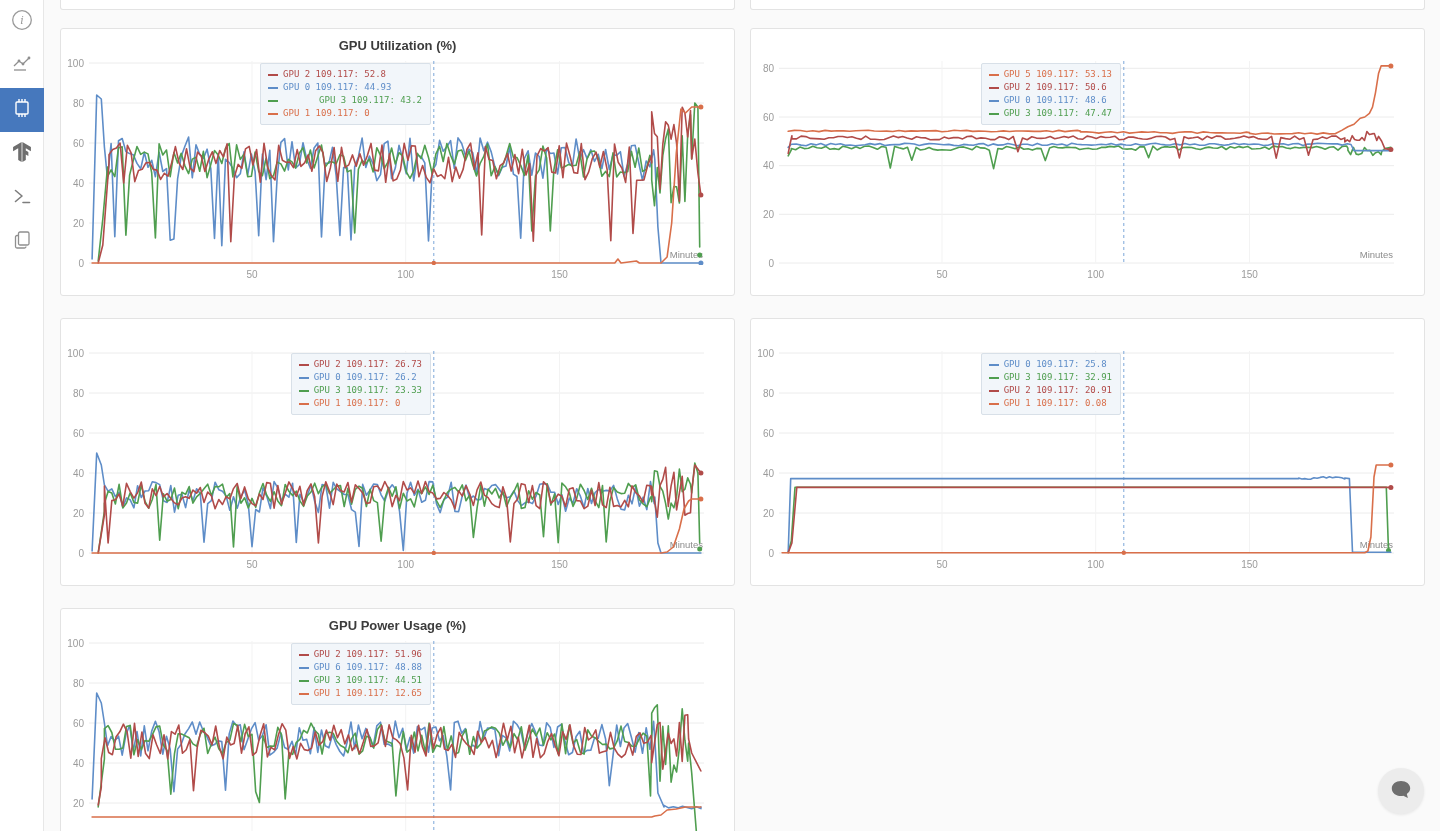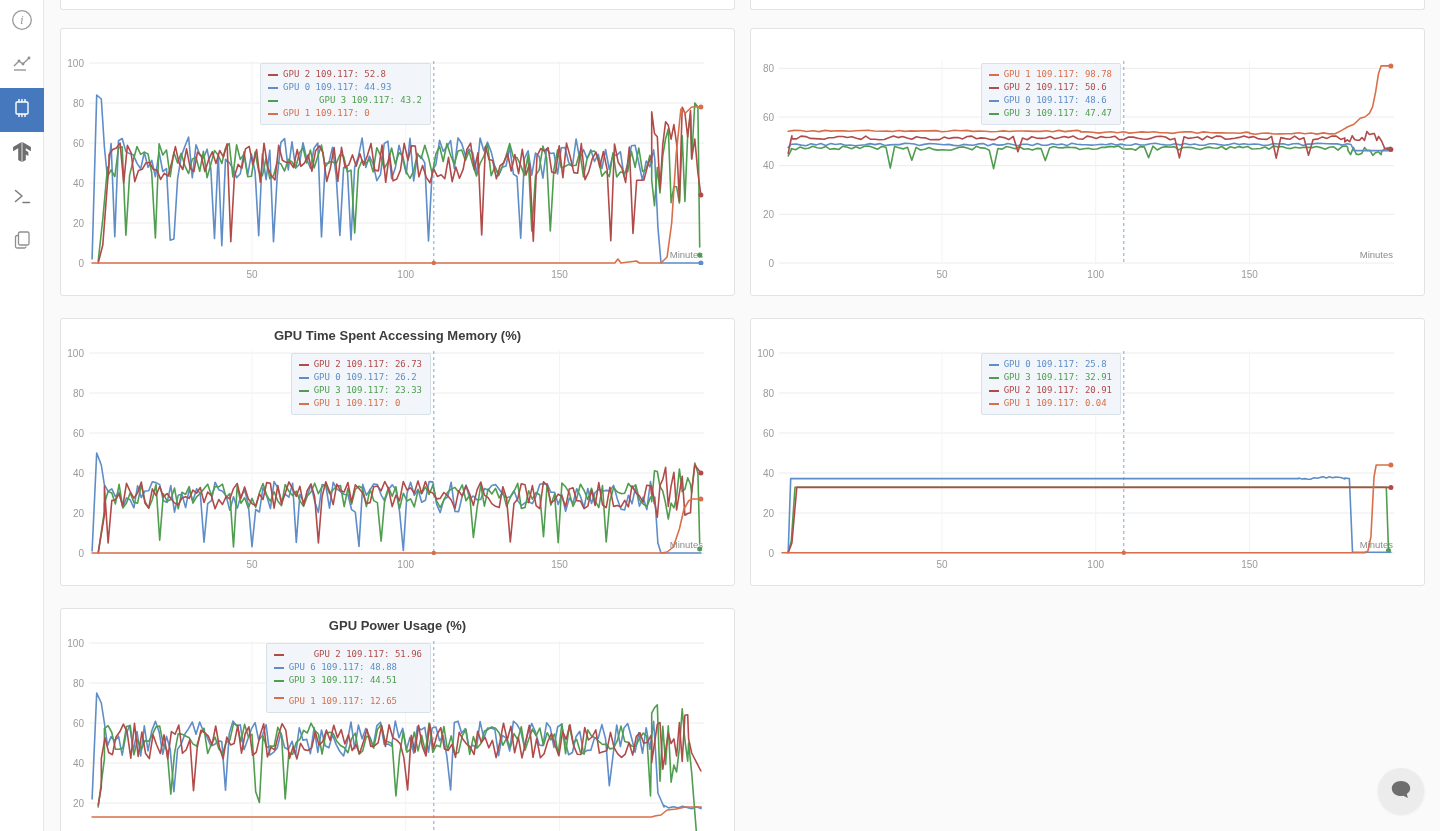--- a/index.html
+++ b/index.html
@@ -132,20 +132,21 @@
           <circle cx="639.9" cy="234.0" r="2.5" fill="#5e8dc8"></circle>
           <path d="M37.2 232.0L41.8 190.0L46.5 138.0L46.5 147.7L50.1 140.8L53.8 147.6L57.5 118.7L61.2 117.9L64.9 206.1L68.6 146.1L72.3 131.3L76.0 117.5L79.7 125.4L83.3 123.1L87.0 124.9L90.7 143.8L94.4 209.0L98.1 114.8L101.8 125.9L105.5 121.0L109.2 147.6L112.9 123.5L116.6 133.9L120.2 124.3L123.9 136.8L127.6 144.6L131.3 130.1L135.0 128.3L138.7 142.3L142.4 122.3L146.1 148.6L149.8 135.4L153.5 121.6L157.2 126.0L160.8 134.5L164.5 119.2L168.2 114.5L171.9 148.0L175.6 115.9L179.3 130.4L183.0 125.1L186.7 147.7L190.4 147.3L194.1 123.0L197.7 142.4L201.4 146.7L205.1 129.3L208.8 149.6L212.5 146.6L216.2 133.1L219.9 134.9L223.6 142.1L227.3 130.3L231.0 132.8L234.6 139.0L238.3 124.3L242.0 118.6L245.7 134.0L249.4 121.0L253.1 138.9L256.8 127.2L260.5 116.1L264.2 138.1L267.9 132.9L271.5 133.0L275.2 134.7L278.9 125.7L282.6 127.3L286.3 142.9L290.0 141.1L293.7 204.0L297.4 140.2L301.1 131.2L304.8 134.8L308.4 130.0L312.1 142.9L315.8 118.7L319.5 126.3L323.2 139.7L326.9 133.1L330.6 119.0L334.3 135.0L338.0 123.7L341.7 126.8L345.3 142.9L349.0 149.3L352.7 141.8L356.4 124.4L360.1 129.6L363.8 116.2L367.5 128.4L371.2 144.9L374.9 124.8L378.6 117.4L382.2 132.5L385.9 114.5L389.6 126.2L393.3 135.1L397.0 122.0L400.7 121.0L404.4 131.5L408.1 122.3L411.8 136.1L415.5 147.0L419.1 134.5L422.8 127.4L426.5 114.9L430.2 146.8L433.9 137.6L437.6 145.7L441.3 137.2L445.0 127.3L448.7 114.5L452.4 128.4L456.0 128.5L459.7 136.4L463.4 146.4L467.1 125.9L470.8 202.0L474.5 146.8L478.2 140.8L481.9 117.1L485.6 128.9L489.3 202.0L492.9 140.6L496.6 120.9L500.3 138.9L504.0 137.5L507.7 135.4L511.4 136.7L515.1 136.2L518.8 122.9L522.5 147.9L526.1 129.7L529.8 122.5L533.5 122.0L537.2 129.0L540.9 147.3L544.6 142.4L548.3 147.6L552.0 123.9L555.7 148.0L559.4 143.0L563.0 143.8L566.7 142.6L570.4 122.3L574.1 138.3L577.8 119.0L581.5 142.4L585.2 140.5L588.9 126.2L590.7 132.0L590.7 151.0L593.5 176.8L596.3 138.5L599.0 164.0L601.8 126.6L604.6 109.7L607.3 99.9L610.1 173.7L612.9 157.5L615.6 157.8L618.4 174.0L621.2 106.8L623.9 172.5L626.7 105.5L629.5 85.7L630.7 130.0L633.8 74.0L636.9 78.0L638.7 218.0" fill="none" stroke="#4f9e4f" stroke-width="1.6" stroke-linejoin="round" stroke-linecap="round"></path>
           <circle cx="638.7" cy="226.0" r="2.5" fill="#4f9e4f"></circle>
           <path d="M37.2 234.0L41.8 216.0L48.0 134.0L48.0 125.6L51.7 120.5L55.4 119.1L59.1 114.1L62.7 153.9L66.4 116.4L70.1 123.9L73.8 152.6L77.5 141.4L81.2 140.3L84.9 133.9L88.6 133.5L92.3 140.4L96.0 141.1L99.6 150.4L103.3 144.3L107.0 147.2L110.7 133.6L114.4 117.6L118.1 134.1L121.8 140.5L125.5 119.7L129.2 139.1L132.9 142.6L136.5 123.1L140.2 126.9L143.9 142.5L147.6 130.7L151.3 122.8L155.0 134.4L158.7 121.5L162.4 127.8L166.1 114.8L169.8 212.7L173.4 147.7L177.1 135.4L180.8 139.5L184.5 119.9L188.2 117.4L191.9 136.0L195.6 120.5L199.3 153.1L203.0 114.2L206.7 138.4L210.3 146.6L214.0 151.0L217.7 116.4L221.4 131.3L225.1 133.4L228.8 133.0L232.5 138.6L236.2 120.6L239.9 137.4L243.6 133.9L247.2 125.8L250.9 142.2L254.6 121.7L258.3 117.0L262.0 123.7L265.7 152.5L269.4 138.7L273.1 118.5L276.8 152.3L280.5 118.3L284.1 138.4L287.8 135.8L291.5 125.9L295.2 137.3L298.9 124.7L302.6 136.3L306.3 126.8L310.0 114.4L313.7 141.1L317.4 141.9L321.0 116.1L324.7 153.3L328.4 124.8L332.1 151.9L335.8 150.0L339.5 140.9L343.2 114.4L346.9 131.2L350.6 116.8L354.3 117.1L357.9 147.8L361.6 136.5L365.3 148.4L369.0 153.8L372.7 139.9L376.4 147.4L380.1 145.8L383.8 149.7L387.5 128.3L391.2 152.6L394.8 138.0L398.5 149.2L402.2 140.1L405.9 120.5L409.6 114.1L413.3 140.3L417.0 123.8L420.7 205.9L424.4 117.6L428.1 130.5L431.7 131.5L435.4 149.8L439.1 136.7L442.8 133.8L446.5 124.5L450.2 142.0L453.9 125.6L457.6 144.6L461.3 120.2L465.0 146.0L468.6 134.5L472.3 212.1L476.0 126.8L479.7 119.6L483.4 122.2L487.1 118.6L490.8 143.1L494.5 144.0L498.2 116.9L501.9 148.7L505.5 114.1L509.2 127.7L512.9 143.6L516.6 144.3L520.3 114.6L524.0 150.7L527.7 142.9L531.4 129.3L535.1 123.2L538.8 138.1L542.4 122.5L546.1 140.3L549.8 211.8L553.5 115.0L557.2 133.2L560.9 139.1L564.6 153.4L568.3 118.1L572.0 204.4L575.7 151.3L579.3 151.2L583.0 150.9L586.7 136.4L590.4 126.8L590.7 134.0L590.7 82.8L593.5 104.5L596.3 107.8L599.0 160.1L601.8 115.3L604.6 92.8L607.3 96.3L610.1 110.1L612.9 95.6L615.6 114.5L618.4 172.2L621.2 78.2L623.9 84.0L626.7 108.0L629.5 81.5L630.7 130.0L633.8 110.0L636.9 144.0L639.9 166.0" fill="none" stroke="#b14b49" stroke-width="1.6" stroke-linejoin="round" stroke-linecap="round"></path>
           <circle cx="639.9" cy="166.0" r="2.5" fill="#b14b49"></circle>
           <path d="M31.1 234.0L553.8 234.0L556.9 230.0L560.0 234.0L575.4 232.0L578.4 234.0L600.0 234.0L606.1 228.0L610.7 194.0L615.3 124.0L619.9 80.0L624.5 84.0L630.7 78.0L639.9 78.0" fill="none" stroke="#d96f4a" stroke-width="1.6" stroke-linejoin="round" stroke-linecap="round"></path>
           <circle cx="372.8" cy="234.0" r="2.2" fill="#d96f4a"></circle>
           <circle cx="639.9" cy="78.0" r="2.5" fill="#d96f4a"></circle>
         </g>
       </svg>
+    <h3 class="chart-title">GPU Utilization (%)</h3>
     <div class="tooltip">
         <div class="row">
           <span class="swatch" style="background: rgb(177, 75, 73);"></span>
           <span style="color: rgb(177, 75, 73);">GPU 2 109.117: 52.8</span>
         </div>
         <div class="row">
           <span class="swatch" style="background: rgb(94, 141, 200);"></span>
           <span style="color: rgb(94, 141, 200);">GPU 0 109.117: 44.93</span>
         </div>
         <div class="row">
@@ -189,21 +190,21 @@
           <path d="M37.2 118.4L40.3 115.2L40.3 115.2L45.2 115.0L50.1 116.1L55.1 116.8L60.0 114.7L64.9 115.9L69.8 114.6L74.7 116.4L79.7 114.5L84.6 115.5L89.5 114.8L94.4 116.3L99.3 116.0L104.3 116.8L109.2 116.2L114.1 115.7L119.0 114.6L123.9 115.6L128.9 114.6L133.8 116.5L138.7 115.9L143.6 115.5L148.5 115.6L153.5 114.4L158.4 114.5L163.3 115.0L168.2 116.5L173.1 115.4L178.1 114.6L183.0 114.7L187.9 115.2L192.8 115.8L197.7 115.4L202.7 116.4L207.6 116.7L212.5 115.4L217.4 115.9L222.3 116.2L227.3 114.9L232.2 114.6L237.1 116.8L242.0 114.9L246.9 116.1L251.9 115.9L256.8 114.5L261.7 115.5L266.6 116.7L271.5 115.2L276.5 115.2L281.4 116.5L286.3 114.4L291.2 116.3L296.1 116.3L301.1 114.7L306.0 115.7L310.9 115.1L315.8 116.6L320.7 114.3L325.7 115.3L330.6 115.6L335.5 115.7L340.4 116.1L345.3 115.8L350.3 115.3L355.2 115.7L360.1 114.6L365.0 116.1L369.9 115.1L374.9 116.0L379.8 116.3L384.7 114.8L389.6 116.0L394.5 115.9L399.5 114.7L404.4 114.2L409.3 115.2L414.2 115.9L419.1 116.0L424.1 114.7L429.0 115.9L433.9 114.5L438.8 115.8L443.7 115.0L448.7 116.2L453.6 116.2L458.5 114.8L463.4 114.7L468.3 115.6L473.3 116.3L478.2 115.6L483.1 114.3L488.0 115.6L492.9 114.7L497.9 115.5L502.8 115.1L507.7 115.3L512.6 116.5L517.5 116.1L522.5 114.6L527.4 115.0L532.3 114.7L537.2 116.1L542.1 114.7L547.1 114.6L552.0 116.6L556.9 115.1L561.8 114.9L566.7 114.2L571.7 114.5L576.6 114.8L581.5 114.9L586.4 114.9L591.3 116.1L596.3 114.8L600.0 115.5L603.0 121.6L639.9 121.6" fill="none" stroke="#5e8dc8" stroke-width="1.6" stroke-linejoin="round" stroke-linecap="round"></path>
           <path d="M37.2 124.5L39.1 114.7L40.9 106.7L40.9 109.7L45.5 109.9L50.1 107.1L54.8 107.6L59.4 109.4L64.0 109.6L68.6 109.9L73.2 110.2L77.8 108.8L82.4 108.7L87.0 107.5L91.7 107.5L96.3 108.5L100.9 107.8L105.5 109.3L110.1 110.4L114.7 107.1L119.3 110.1L123.9 110.3L128.6 110.8L133.2 110.5L137.8 108.7L142.4 107.0L147.0 108.6L151.6 107.5L156.2 109.0L160.8 110.2L165.5 107.8L170.1 108.8L174.7 108.9L179.3 110.8L183.9 110.6L188.5 110.6L193.1 108.1L197.7 109.5L202.4 108.6L207.0 108.5L211.6 109.9L216.2 107.5L220.8 107.1L225.4 109.7L230.0 108.9L234.6 109.3L239.3 110.6L243.9 110.6L248.5 107.8L253.1 108.6L257.7 110.6L262.3 107.5L266.9 122.8L271.5 109.1L276.2 110.7L280.8 107.8L285.4 109.1L290.0 109.4L294.6 109.0L299.2 107.5L303.8 109.7L308.4 108.8L313.1 107.5L317.7 108.6L322.3 107.1L326.9 109.7L331.5 110.3L336.1 107.1L340.7 108.0L345.3 109.4L350.0 107.6L354.6 108.5L359.2 108.2L363.8 107.2L368.4 110.8L373.0 110.3L377.6 108.0L382.2 108.1L386.9 109.2L391.5 110.0L396.1 110.2L400.7 109.1L405.3 107.5L409.9 107.3L414.5 108.0L419.1 110.8L423.8 109.4L428.4 128.9L433.0 107.8L437.6 109.4L442.2 108.8L446.8 108.0L451.4 110.8L456.0 107.3L460.7 109.3L465.3 107.1L469.9 107.4L474.5 110.2L479.1 109.9L483.7 109.3L488.3 108.4L492.9 107.0L497.6 108.6L502.2 107.6L506.8 109.6L511.4 110.3L516.0 110.4L520.6 107.4L525.2 129.1L529.8 108.6L534.5 109.6L539.1 110.2L543.7 107.1L548.3 110.4L552.9 108.8L557.5 126.2L562.1 110.5L566.7 110.1L571.4 107.9L576.0 109.4L580.6 107.1L585.2 107.1L589.8 110.4L593.8 108.9L593.8 112.9L596.3 110.9L598.7 112.7L601.2 106.7L603.6 110.5L606.1 111.2L608.6 111.1L611.0 108.5L613.5 111.4L615.9 102.5L618.4 105.6L620.9 104.9L623.3 104.5L625.8 111.4L627.6 107.4L630.7 112.3L633.8 119.6L639.9 120.6" fill="none" stroke="#b14b49" stroke-width="1.6" stroke-linejoin="round" stroke-linecap="round"></path>
           <circle cx="639.9" cy="120.6" r="2.5" fill="#b14b49"></circle>
           <path d="M37.2 102.3L43.4 101.4L49.5 101.5L55.7 102.5L61.8 101.7L68.0 102.6L74.1 101.4L80.3 102.1L86.4 101.7L92.6 101.9L98.7 102.2L104.9 101.7L111.0 101.5L117.2 101.3L123.3 102.0L129.5 102.3L135.6 102.1L141.8 102.5L147.9 101.5L154.1 102.4L160.2 101.9L166.4 102.1L172.5 101.8L178.7 101.9L184.8 101.6L191.0 102.8L197.1 102.3L203.3 101.3L209.4 101.8L215.6 101.4L221.7 102.4L227.9 102.1L234.0 102.2L240.2 102.7L246.3 102.5L252.5 101.9L258.6 102.5L264.8 102.0L270.9 102.0L277.1 102.1L283.2 102.4L289.4 102.4L295.5 101.7L301.7 102.7L307.8 101.4L314.0 102.6L320.1 101.9L326.3 101.4L329.4 102.1L329.4 102.9L335.5 102.9L341.6 103.2L347.8 104.1L353.9 103.3L360.1 102.7L366.3 103.8L372.4 102.8L378.5 104.1L384.7 103.5L390.8 102.9L397.0 103.2L403.1 102.8L409.3 103.8L415.4 103.7L421.6 104.4L427.8 103.2L433.9 102.9L440.1 102.8L446.2 104.2L452.3 102.9L458.5 103.5L464.6 103.9L470.8 103.7L476.9 104.0L483.1 104.0L489.3 104.3L495.4 103.1L498.5 103.6L498.5 104.4L504.6 105.2L510.8 104.2L516.9 104.1L523.1 105.0L529.2 104.9L535.4 104.7L541.5 104.6L547.7 103.8L553.8 104.8L560.0 104.0L566.1 105.1L572.3 103.9L578.4 104.9L584.6 104.7L584.6 104.5L590.7 101.4L596.9 97.7L603.0 95.3L609.2 89.2L613.8 88.0L618.4 84.3L621.5 78.2L624.5 63.6L627.6 44.2L630.1 36.9L639.9 36.9" fill="none" stroke="#d96f4a" stroke-width="1.6" stroke-linejoin="round" stroke-linecap="round"></path>
           <circle cx="639.9" cy="36.9" r="2.5" fill="#d96f4a"></circle>
         </g>
       </svg>
     <div class="tooltip">
         <div class="row">
           <span class="swatch" style="background: rgb(217, 111, 74);"></span>
-          <span style="color: rgb(217, 111, 74);">GPU 1 109.117: 98.78</span>
+          <span style="color: rgb(217, 111, 74);">GPU 5 109.117: 53.13</span>
         </div>
         <div class="row">
           <span class="swatch" style="background: rgb(177, 75, 73);"></span>
           <span style="color: rgb(177, 75, 73);">GPU 2 109.117: 50.6</span>
         </div>
         <div class="row">
           <span class="swatch" style="background: rgb(94, 141, 200);"></span>
           <span style="color: rgb(94, 141, 200);">GPU 0 109.117: 48.6</span>
         </div>
         <div class="row">
@@ -244,21 +245,20 @@
           <path d="M31.1 232.0L35.7 134.0L40.3 146.0L43.4 166.0L43.4 165.8L47.1 172.2L50.8 169.9L54.4 177.7L58.1 173.2L61.8 188.2L65.5 178.9L69.2 180.8L72.9 188.8L76.6 166.7L80.3 178.5L84.0 172.0L87.7 171.7L91.3 162.8L95.0 163.6L98.7 165.6L102.4 181.7L106.1 183.5L109.8 166.5L113.5 193.2L117.2 176.2L120.9 175.2L124.6 188.6L128.2 170.4L131.9 182.2L135.6 169.8L139.3 174.7L143.0 223.1L146.7 184.7L150.4 181.7L154.1 163.2L157.8 170.7L161.5 172.2L165.1 176.8L168.8 191.3L172.5 177.7L176.2 189.3L179.9 177.3L183.6 171.1L187.3 185.2L191.0 227.7L194.7 190.5L198.4 193.0L202.0 168.7L205.7 177.1L209.4 189.6L213.1 162.6L216.8 168.9L220.5 181.7L224.2 175.1L227.9 178.2L231.6 164.2L235.3 223.4L238.9 175.2L242.6 183.0L246.3 176.5L250.0 165.9L253.7 182.6L257.4 193.5L261.1 165.5L264.8 166.7L268.5 189.1L272.2 163.3L275.8 169.8L279.5 172.7L283.2 175.5L286.9 175.5L290.6 190.7L294.3 193.1L298.0 227.4L301.7 165.4L305.4 176.2L309.1 170.9L312.7 165.0L316.4 165.5L320.1 175.8L323.8 182.0L327.5 170.7L331.2 165.8L334.9 170.6L338.6 192.8L342.3 231.5L346.0 174.3L349.6 163.2L353.3 176.3L357.0 170.3L360.7 183.3L364.4 181.3L368.1 162.6L371.8 162.9L375.5 184.9L379.2 193.6L382.9 180.5L386.5 178.2L390.2 163.3L393.9 192.4L397.6 192.6L401.3 176.8L405.0 166.1L408.7 179.9L412.4 177.0L416.1 180.9L419.8 180.4L423.4 169.5L427.1 170.9L430.8 166.5L434.5 165.6L438.2 170.2L441.9 175.5L445.6 178.8L449.3 177.7L453.0 171.7L456.7 181.6L460.3 186.6L464.0 183.8L467.7 182.7L471.4 184.6L475.1 176.9L478.8 165.2L482.5 164.6L486.2 165.2L489.9 173.3L493.6 173.3L497.2 185.4L500.9 175.8L504.6 192.3L508.3 179.0L512.0 184.3L515.7 169.7L519.4 177.2L523.1 188.6L526.8 169.5L530.5 184.5L534.1 173.5L537.8 170.3L541.5 172.2L545.2 171.4L548.9 171.9L552.6 166.4L556.3 179.9L560.0 190.3L563.7 190.9L567.4 176.3L571.0 184.8L574.7 167.5L578.4 187.2L582.1 178.2L585.8 190.6L589.5 162.6L593.2 184.7L593.8 178.0L596.9 224.0L600.0 234.0L639.9 234.0" fill="none" stroke="#5e8dc8" stroke-width="1.6" stroke-linejoin="round" stroke-linecap="round"></path>
           <path d="M37.2 234.0L43.4 192.0L43.4 184.5L47.1 172.4L50.8 174.1L54.4 184.9L58.1 165.4L61.8 188.9L65.5 184.1L69.2 173.8L72.9 183.4L76.6 184.1L80.3 165.6L84.0 182.4L87.7 189.2L91.3 180.5L95.0 165.4L98.7 221.2L102.4 174.8L106.1 182.2L109.8 180.6L113.5 169.1L117.2 189.7L120.9 173.3L124.6 175.4L128.2 167.6L131.9 184.2L135.6 177.8L139.3 174.4L143.0 169.7L146.7 165.2L150.4 176.6L154.1 167.5L157.8 167.8L161.5 165.2L165.1 178.6L168.8 174.5L172.5 228.0L176.2 166.9L179.9 184.2L183.6 178.8L187.3 189.0L191.0 179.4L194.7 188.3L198.4 173.9L202.0 164.5L205.7 176.2L209.4 182.4L213.1 172.8L216.8 181.9L220.5 186.7L224.2 165.5L227.9 172.3L231.6 176.6L235.3 172.2L238.9 181.9L242.6 187.3L246.3 177.0L250.0 173.0L253.7 164.2L257.4 174.7L261.1 167.6L264.8 165.4L268.5 174.4L272.2 170.7L275.8 167.1L279.5 166.6L283.2 187.5L286.9 169.4L290.6 185.1L294.3 170.3L298.0 167.2L301.7 169.3L305.4 187.5L309.1 170.2L312.7 181.6L316.4 183.6L320.1 222.2L323.8 179.8L327.5 168.4L331.2 177.3L334.9 167.8L338.6 189.6L342.3 174.2L346.0 182.0L349.6 179.9L353.3 187.9L357.0 171.4L360.7 174.6L364.4 167.9L368.1 175.5L371.8 166.2L375.5 181.5L379.2 188.6L382.9 181.0L386.5 173.3L390.2 170.2L393.9 168.4L397.6 173.1L401.3 165.9L405.0 181.7L408.7 176.0L412.4 218.5L416.1 188.7L419.8 166.1L423.4 187.2L427.1 170.0L430.8 175.0L434.5 169.4L438.2 178.9L441.9 172.7L445.6 187.5L449.3 178.4L453.0 172.5L456.7 164.3L460.3 189.4L464.0 188.5L467.7 171.7L471.4 180.2L475.1 173.5L478.8 176.0L482.5 217.7L486.2 164.8L489.9 186.1L493.6 174.9L497.2 223.7L500.9 164.1L504.6 167.8L508.3 173.8L512.0 187.4L515.7 179.4L519.4 165.2L523.1 171.5L526.8 180.5L530.5 169.2L534.1 181.5L537.8 188.6L541.5 166.6L545.2 223.0L548.9 182.0L552.6 168.6L556.3 173.1L560.0 174.6L563.7 174.2L567.4 164.4L571.0 168.7L574.7 165.8L578.4 180.8L582.1 184.9L585.8 187.7L589.5 178.4L590.7 177.0L590.7 182.8L593.5 151.8L596.3 152.5L599.0 167.5L601.8 172.2L604.6 184.4L607.3 200.0L610.1 184.1L612.9 188.9L615.6 177.7L618.4 150.0L621.2 172.6L623.9 170.2L626.7 158.9L629.5 165.3L630.7 174.0L633.8 144.0L636.9 154.0L638.7 224.0" fill="none" stroke="#4f9e4f" stroke-width="1.6" stroke-linejoin="round" stroke-linecap="round"></path>
           <circle cx="638.7" cy="230.0" r="2.5" fill="#4f9e4f"></circle>
           <path d="M37.2 234.0L43.4 196.0L43.4 167.0L47.1 224.0L50.8 181.6L54.4 180.7L58.1 175.0L61.8 187.0L65.5 164.4L69.2 172.6L72.9 179.1L76.6 173.7L80.3 163.1L84.0 184.2L87.7 189.1L91.3 169.9L95.0 176.7L98.7 167.5L102.4 177.8L106.1 174.5L109.8 179.5L113.5 183.9L117.2 185.8L120.9 179.0L124.6 177.7L128.2 179.3L131.9 171.1L135.6 174.2L139.3 168.5L143.0 183.4L146.7 173.1L150.4 176.7L154.1 189.7L157.8 180.5L161.5 185.5L165.1 177.7L168.8 179.9L172.5 169.6L176.2 164.5L179.9 179.6L183.6 167.9L187.3 179.7L191.0 184.6L194.7 186.7L198.4 174.9L202.0 180.5L205.7 163.6L209.4 164.3L213.1 189.1L216.8 166.5L220.5 185.3L224.2 174.2L227.9 162.9L231.6 169.6L235.3 177.4L238.9 167.3L242.6 186.3L246.3 171.3L250.0 164.9L253.7 177.7L257.4 224.0L261.1 177.5L264.8 162.7L268.5 172.4L272.2 185.6L275.8 165.1L279.5 171.5L283.2 172.9L286.9 163.5L290.6 183.1L294.3 165.9L298.0 169.5L301.7 173.9L305.4 184.5L309.1 183.6L312.7 167.8L316.4 167.0L320.1 171.8L323.8 162.5L327.5 169.8L331.2 187.6L334.9 176.3L338.6 181.7L342.3 162.6L346.0 171.0L349.6 168.9L353.3 174.1L357.0 162.0L360.7 174.6L364.4 162.5L368.1 172.5L371.8 174.1L375.5 179.9L379.2 179.4L382.9 173.5L386.5 176.5L390.2 181.0L393.9 189.8L397.6 171.8L401.3 177.1L405.0 166.7L408.7 175.0L412.4 186.4L416.1 170.9L419.8 163.0L423.4 176.2L427.1 178.7L430.8 184.7L434.5 187.3L438.2 188.6L441.9 167.7L445.6 179.6L449.3 222.9L453.0 184.4L456.7 179.9L460.3 164.7L464.0 165.7L467.7 183.6L471.4 166.6L475.1 186.7L478.8 189.6L482.5 162.7L486.2 166.6L489.9 184.2L493.6 181.2L497.2 175.2L500.9 177.3L504.6 187.7L508.3 169.9L512.0 168.7L515.7 181.6L519.4 182.0L523.1 189.7L526.8 187.2L530.5 171.1L534.1 186.5L537.8 163.6L541.5 185.8L545.2 188.6L548.9 168.2L552.6 187.4L556.3 186.5L560.0 187.9L563.7 181.3L567.4 187.8L571.0 166.8L574.7 173.6L578.4 176.9L582.1 183.2L585.8 166.2L589.5 166.9L590.7 176.0L590.7 167.4L593.5 182.1L596.3 198.2L599.0 166.5L601.8 160.4L604.6 148.4L607.3 187.5L610.1 166.8L612.9 153.4L615.6 190.9L618.4 174.0L621.2 157.4L623.9 196.2L626.7 194.5L629.5 193.7L630.7 172.0L633.8 146.0L639.9 154.0" fill="none" stroke="#b14b49" stroke-width="1.6" stroke-linejoin="round" stroke-linecap="round"></path>
           <circle cx="639.9" cy="154.0" r="2.5" fill="#b14b49"></circle>
           <path d="M31.1 234.0L600.0 234.0L606.1 233.0L612.3 228.0L618.4 210.0L623.0 190.0L627.6 182.0L630.7 180.0L639.9 180.0" fill="none" stroke="#d96f4a" stroke-width="1.6" stroke-linejoin="round" stroke-linecap="round"></path>
           <circle cx="372.8" cy="234.0" r="2.2" fill="#d96f4a"></circle>
           <circle cx="639.9" cy="180.0" r="2.5" fill="#d96f4a"></circle>
         </g>
       </svg>
-    <h3 class="chart-title">GPU Time Spent Accessing Memory (%)</h3>
     <div class="tooltip">
         <div class="row">
           <span class="swatch" style="background: rgb(177, 75, 73);"></span>
           <span style="color: rgb(177, 75, 73);">GPU 2 109.117: 26.73</span>
         </div>
         <div class="row">
           <span class="swatch" style="background: rgb(94, 141, 200);"></span>
           <span style="color: rgb(94, 141, 200);">GPU 0 109.117: 26.2</span>
         </div>
         <div class="row">
@@ -318,21 +318,21 @@
         <div class="row">
           <span class="swatch" style="background: rgb(79, 158, 79);"></span>
           <span style="color: rgb(79, 158, 79);">GPU 3 109.117: 32.91</span>
         </div>
         <div class="row">
           <span class="swatch" style="background: rgb(177, 75, 73);"></span>
           <span style="color: rgb(177, 75, 73);">GPU 2 109.117: 20.91</span>
         </div>
         <div class="row">
           <span class="swatch" style="background: rgb(217, 111, 74);"></span>
-          <span style="color: rgb(217, 111, 74);">GPU 1 109.117: 0.04</span>
+          <span style="color: rgb(217, 111, 74);">GPU 1 109.117: 0.08</span>
         </div>
       </div>
   </section>
 
   <section class="card chart-card" style="left:60px; top:608px;">
     <svg class="plot" width="673" height="266">
         <line x1="28" x2="643" y1="234.0" y2="234.0" stroke="#ececec" stroke-width="1"></line>
         <text x="23" y="237.5" text-anchor="end" font-size="10" fill="#9b9b9b">0</text>
         <line x1="28" x2="643" y1="194.0" y2="194.0" stroke="#ececec" stroke-width="1"></line>
         <text x="23" y="197.5" text-anchor="end" font-size="10" fill="#9b9b9b">20</text>
@@ -361,33 +361,33 @@
           <path d="M31.1 190.0L35.7 84.0L40.3 94.0L43.4 114.0L46.5 136.7L50.1 127.6L53.8 131.7L57.5 127.2L61.2 146.2L64.9 125.8L68.6 116.5L72.3 141.8L76.0 122.6L79.7 147.0L83.3 116.9L87.0 141.8L90.7 122.1L94.4 112.3L98.1 122.7L101.8 145.2L105.5 127.2L109.2 140.3L112.9 182.7L116.6 140.1L120.2 135.2L123.9 125.0L127.6 119.6L131.3 113.0L135.0 125.3L138.7 113.0L142.4 122.3L146.1 128.0L149.8 137.0L153.5 135.6L157.2 131.7L160.8 132.6L164.5 181.1L168.2 124.9L171.9 112.1L175.6 116.7L179.3 115.9L183.0 140.7L186.7 130.4L190.4 119.9L194.1 113.7L197.7 131.3L201.4 126.5L205.1 115.7L208.8 146.1L212.5 143.4L216.2 138.9L219.9 124.1L223.6 138.5L227.3 140.5L231.0 132.3L234.6 145.7L238.3 118.7L242.0 131.2L245.7 130.4L249.4 144.7L253.1 118.5L256.8 143.4L260.5 121.0L264.2 136.8L267.9 138.8L271.5 125.7L275.2 135.6L278.9 142.5L282.6 147.0L286.3 132.6L290.0 113.0L293.7 139.8L297.4 116.0L301.1 129.8L304.8 119.4L308.4 127.1L312.1 138.2L315.8 116.9L319.5 113.2L323.2 135.4L326.9 135.0L330.6 137.1L334.3 112.0L338.0 128.7L341.7 119.3L345.3 141.3L349.0 128.2L352.7 144.1L356.4 117.5L360.1 120.8L363.8 118.3L367.5 143.2L371.2 119.1L374.9 118.1L378.6 131.7L382.2 126.6L385.9 147.7L389.6 181.0L393.3 113.6L397.0 112.2L400.7 124.3L404.4 119.6L408.1 139.5L411.8 136.1L415.5 138.8L419.1 112.6L422.8 129.1L426.5 119.1L430.2 119.0L433.9 120.6L437.6 146.7L441.3 126.3L445.0 128.8L448.7 142.0L452.4 112.2L456.0 115.5L459.7 121.9L463.4 138.0L467.1 123.5L470.8 114.6L474.5 123.1L478.2 136.0L481.9 136.6L485.6 113.8L489.3 118.6L492.9 138.4L496.6 118.0L500.3 115.3L504.0 132.0L507.7 145.8L511.4 143.5L515.1 127.5L518.8 122.3L522.5 143.8L526.1 141.4L529.8 141.2L533.5 129.1L537.2 129.2L540.9 115.6L544.6 130.0L548.3 176.6L552.0 146.7L555.7 116.0L559.4 137.5L563.0 119.1L566.7 114.5L570.4 128.3L574.1 143.1L577.8 123.5L581.5 144.3L585.2 118.7L588.9 140.3L592.6 112.4L593.8 130.0L596.9 184.0L603.0 198.0L603.0 196.4L607.6 198.9L612.3 197.8L616.9 198.9L621.5 197.2L626.1 198.4L630.7 199.7L635.3 197.8L639.9 199.6L639.9 198.0" fill="none" stroke="#5e8dc8" stroke-width="1.6" stroke-linejoin="round" stroke-linecap="round"></path>
           <path d="M37.2 198.0L43.4 150.0L43.4 119.6L47.1 116.7L50.8 123.5L54.4 140.2L58.1 140.3L61.8 139.1L65.5 117.5L69.2 116.4L72.9 145.8L76.6 130.5L80.3 140.7L84.0 131.6L87.7 132.3L91.3 125.8L95.0 117.9L98.7 117.1L102.4 136.3L106.1 141.4L109.8 185.1L113.5 144.6L117.2 124.7L120.9 125.1L124.6 127.0L128.2 128.8L131.9 134.8L135.6 137.2L139.3 125.2L143.0 119.3L146.7 144.5L150.4 135.2L154.1 128.2L157.8 139.8L161.5 144.8L165.1 133.5L168.8 131.3L172.5 114.6L176.2 116.3L179.9 132.8L183.6 115.4L187.3 127.5L191.0 125.3L194.7 182.7L198.4 193.5L202.0 126.8L205.7 138.5L209.4 137.1L213.1 137.3L216.8 118.3L220.5 125.7L224.2 190.0L227.9 143.6L231.6 145.4L235.3 133.3L238.9 130.3L242.6 121.4L246.3 124.0L250.0 114.2L253.7 121.2L257.4 125.0L261.1 145.0L264.8 124.5L268.5 123.3L272.2 124.2L275.8 132.3L279.5 136.5L283.2 138.5L286.9 143.7L290.6 129.6L294.3 124.1L298.0 145.1L301.7 141.8L305.4 127.2L309.1 128.4L312.7 139.1L316.4 120.5L320.1 115.6L323.8 131.0L327.5 133.1L331.2 134.6L334.9 187.0L338.6 145.7L342.3 122.6L346.0 143.2L349.6 140.2L353.3 123.0L357.0 141.9L360.7 126.3L364.4 143.2L368.1 114.0L371.8 143.3L375.5 136.2L379.2 137.8L382.9 117.5L386.5 141.0L390.2 126.9L393.9 144.9L397.6 143.4L401.3 126.7L405.0 120.4L408.7 145.3L412.4 127.6L416.1 139.1L419.8 134.8L423.4 122.0L427.1 120.4L430.8 117.9L434.5 119.3L438.2 123.9L441.9 136.3L445.6 129.1L449.3 138.6L453.0 124.6L456.7 130.8L460.3 117.7L464.0 141.3L467.7 130.2L471.4 120.1L475.1 126.9L478.8 119.0L482.5 136.3L486.2 123.7L489.9 130.8L493.6 125.0L497.2 144.9L500.9 114.9L504.6 144.7L508.3 116.3L512.0 134.0L515.7 130.5L519.4 143.3L523.1 145.1L526.8 120.8L530.5 127.1L534.1 128.8L537.8 132.4L541.5 135.5L545.2 135.1L548.9 139.9L552.6 139.1L556.3 131.7L560.0 117.1L563.7 132.4L567.4 133.5L571.0 137.2L574.7 137.2L578.4 129.7L582.1 124.1L585.8 127.0L589.5 187.0L590.7 130.0L590.7 104.1L593.5 98.8L596.3 95.9L599.0 172.1L601.8 117.4L604.6 155.5L607.3 116.8L610.1 173.2L612.9 156.1L615.6 163.0L618.4 138.6L621.2 99.7L623.9 131.2L626.7 152.1L627.6 134.0L630.7 164.0L635.3 222.0" fill="none" stroke="#4f9e4f" stroke-width="1.6" stroke-linejoin="round" stroke-linecap="round"></path>
           <path d="M37.2 196.0L40.3 178.0L40.3 149.7L44.0 128.8L47.7 143.5L51.4 145.7L55.1 127.7L58.8 122.8L62.4 115.1L66.1 122.8L69.8 149.1L73.5 114.4L77.2 147.4L80.9 123.0L84.6 144.6L88.3 149.6L92.0 125.8L95.6 135.7L99.3 144.5L103.0 125.9L106.7 149.9L110.4 122.6L114.1 125.2L117.8 116.1L121.5 144.3L125.2 140.7L128.9 130.6L132.5 181.6L136.2 138.6L139.9 121.3L143.6 123.5L147.3 127.1L151.0 135.8L154.7 117.0L158.4 138.2L162.1 149.8L165.8 128.1L169.5 135.9L173.1 134.5L176.8 116.5L180.5 144.2L184.2 124.5L187.9 117.8L191.6 146.3L195.3 143.2L199.0 126.5L202.7 114.8L206.4 147.9L210.0 138.3L213.7 140.8L217.4 125.9L221.1 114.7L224.8 121.2L228.5 149.4L232.2 137.6L235.9 149.9L239.6 134.3L243.3 140.6L246.9 141.5L250.6 139.1L254.3 123.0L258.0 136.1L261.7 132.7L265.4 121.1L269.1 131.2L272.8 116.2L276.5 128.7L280.2 120.7L283.8 134.9L287.5 125.9L291.2 141.5L294.9 135.6L298.6 144.5L302.3 132.9L306.0 120.3L309.7 137.4L313.4 136.9L317.1 133.9L320.7 116.6L324.4 137.4L328.1 115.8L331.8 128.8L335.5 130.9L339.2 134.7L342.9 148.9L346.6 181.0L350.3 126.3L354.0 143.2L357.6 116.2L361.3 137.4L365.0 147.0L368.7 114.7L372.4 139.5L376.1 125.6L379.8 118.6L383.5 140.1L387.2 141.4L390.9 135.3L394.5 148.4L398.2 123.3L401.9 130.2L405.6 135.0L409.3 138.1L413.0 145.5L416.7 122.2L420.4 133.6L424.1 128.3L427.8 138.8L431.4 131.4L435.1 148.5L438.8 133.4L442.5 114.2L446.2 131.0L449.9 117.2L453.6 143.7L457.3 128.1L461.0 148.9L464.7 132.7L468.3 116.2L472.0 148.3L475.7 129.5L479.4 148.8L483.1 144.7L486.8 132.3L490.5 124.6L494.2 136.5L497.9 146.8L501.6 122.7L505.2 130.3L508.9 115.7L512.6 136.6L516.3 145.3L520.0 145.5L523.7 118.6L527.4 131.0L531.1 128.0L534.8 120.9L538.4 144.1L542.1 142.7L545.8 141.7L549.5 123.4L553.2 139.0L556.9 145.1L560.6 148.4L564.3 145.1L568.0 133.4L571.7 146.1L575.3 127.3L579.0 123.9L582.7 134.3L586.4 133.2L590.1 126.4L590.7 132.0L590.7 153.7L593.5 134.1L596.3 115.3L599.0 113.5L601.8 160.2L604.6 141.3L607.3 124.2L610.1 134.5L612.9 129.9L615.6 146.9L618.4 113.5L621.2 152.4L623.9 106.2L626.7 105.7L627.6 130.0L630.7 144.0L639.9 162.0" fill="none" stroke="#b14b49" stroke-width="1.6" stroke-linejoin="round" stroke-linecap="round"></path>
           <path d="M31.1 208.0L590.7 208.0L593.8 207.0L600.0 206.0L606.1 201.0L615.3 200.0L624.5 198.0L639.9 198.0" fill="none" stroke="#d96f4a" stroke-width="1.6" stroke-linejoin="round" stroke-linecap="round"></path>
         </g>
       </svg>
     <h3 class="chart-title">GPU Power Usage (%)</h3>
     <div class="tooltip">
         <div class="row">
           <span class="swatch" style="background: rgb(177, 75, 73);"></span>
-          <span style="color: rgb(177, 75, 73); margin-left: 25px;">GPU 2 109.117: 51.96</span>
+          <span style="color: rgb(177, 75, 73);">GPU 2 109.117: 51.96</span>
         </div>
         <div class="row">
           <span class="swatch" style="background: rgb(94, 141, 200);"></span>
           <span style="color: rgb(94, 141, 200);">GPU 6 109.117: 48.88</span>
         </div>
         <div class="row">
           <span class="swatch" style="background: rgb(79, 158, 79);"></span>
           <span style="color: rgb(79, 158, 79);">GPU 3 109.117: 44.51</span>
         </div>
         <div class="row">
           <span class="swatch" style="background: rgb(217, 111, 74);"></span>
-          <span style="color: rgb(217, 111, 74); margin-top: 8px;">GPU 1 109.117: 12.65</span>
+          <span style="color: rgb(217, 111, 74);">GPU 1 109.117: 12.65</span>
         </div>
       </div>
   </section>
 
   <button class="chat-fab">
     <span>
       <svg width="26" height="26" viewBox="0 0 26 26" fill="#6e6e6e">
           <path d="M13 4c5.2 0 9.2 3.2 9.2 7.3 0 2.3-1.3 4.3-3.4 5.6l1.1 4.1-4.6-2.2c-.7.1-1.5.2-2.3.2-5.2 0-9.2-3.3-9.2-7.6S7.8 4 13 4z"></path>
         </svg>
     </span>

